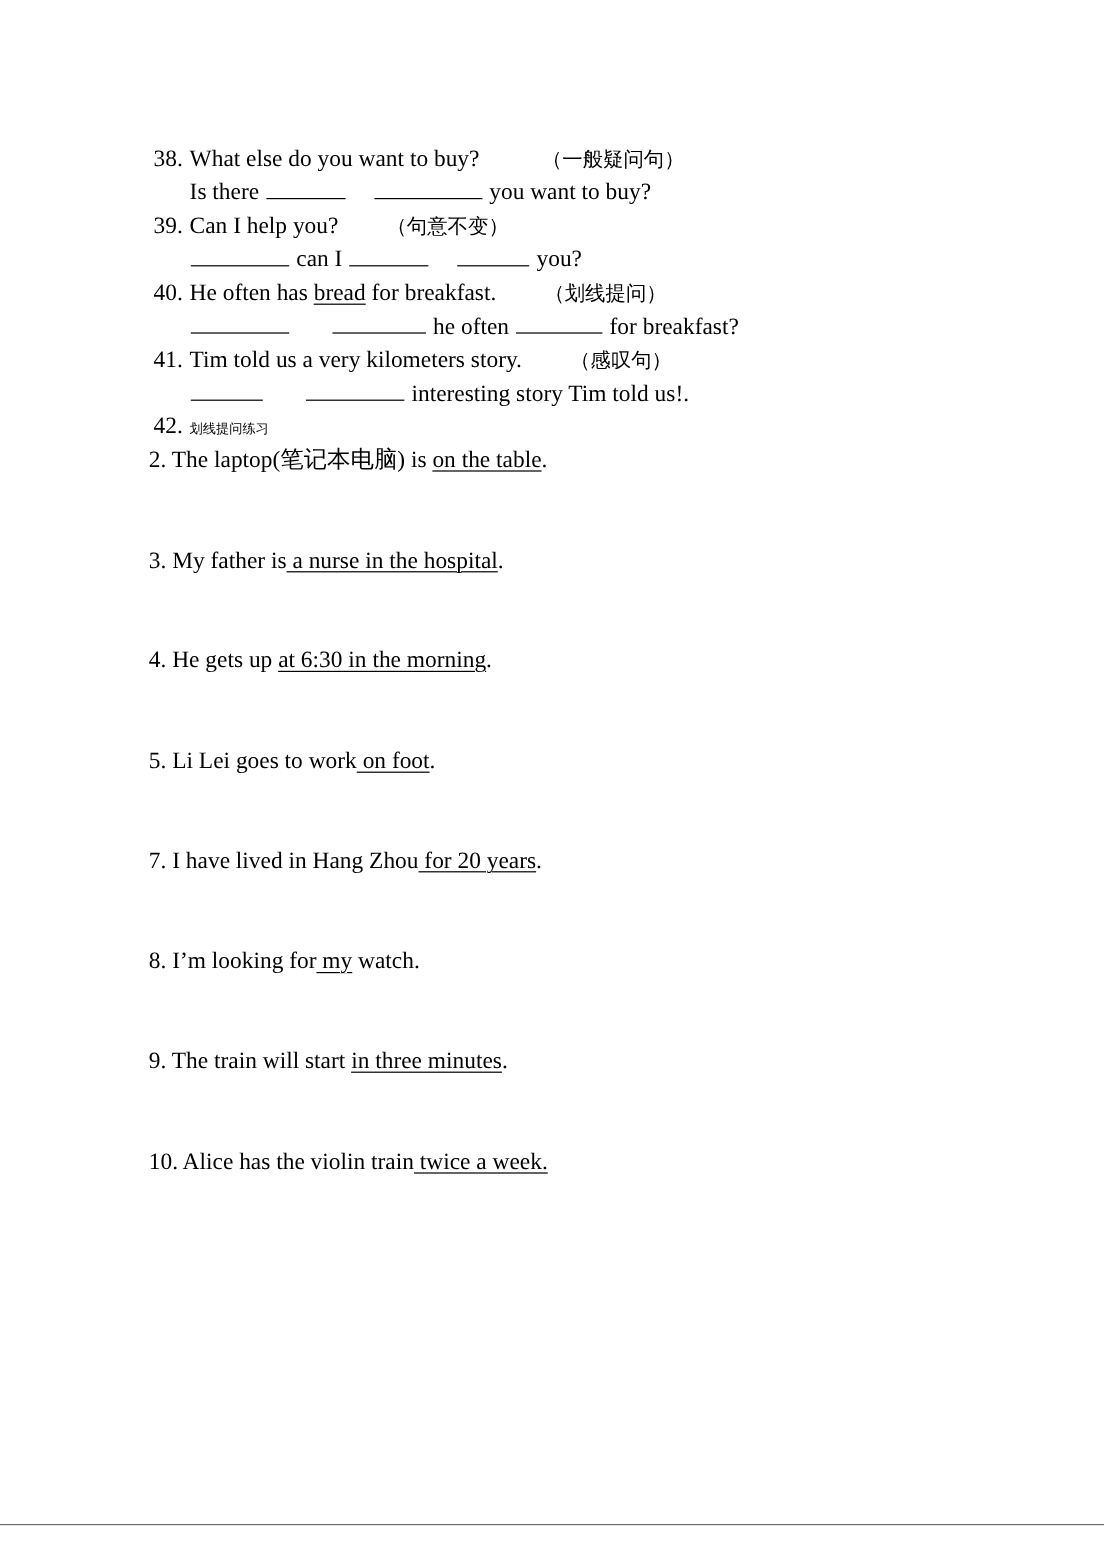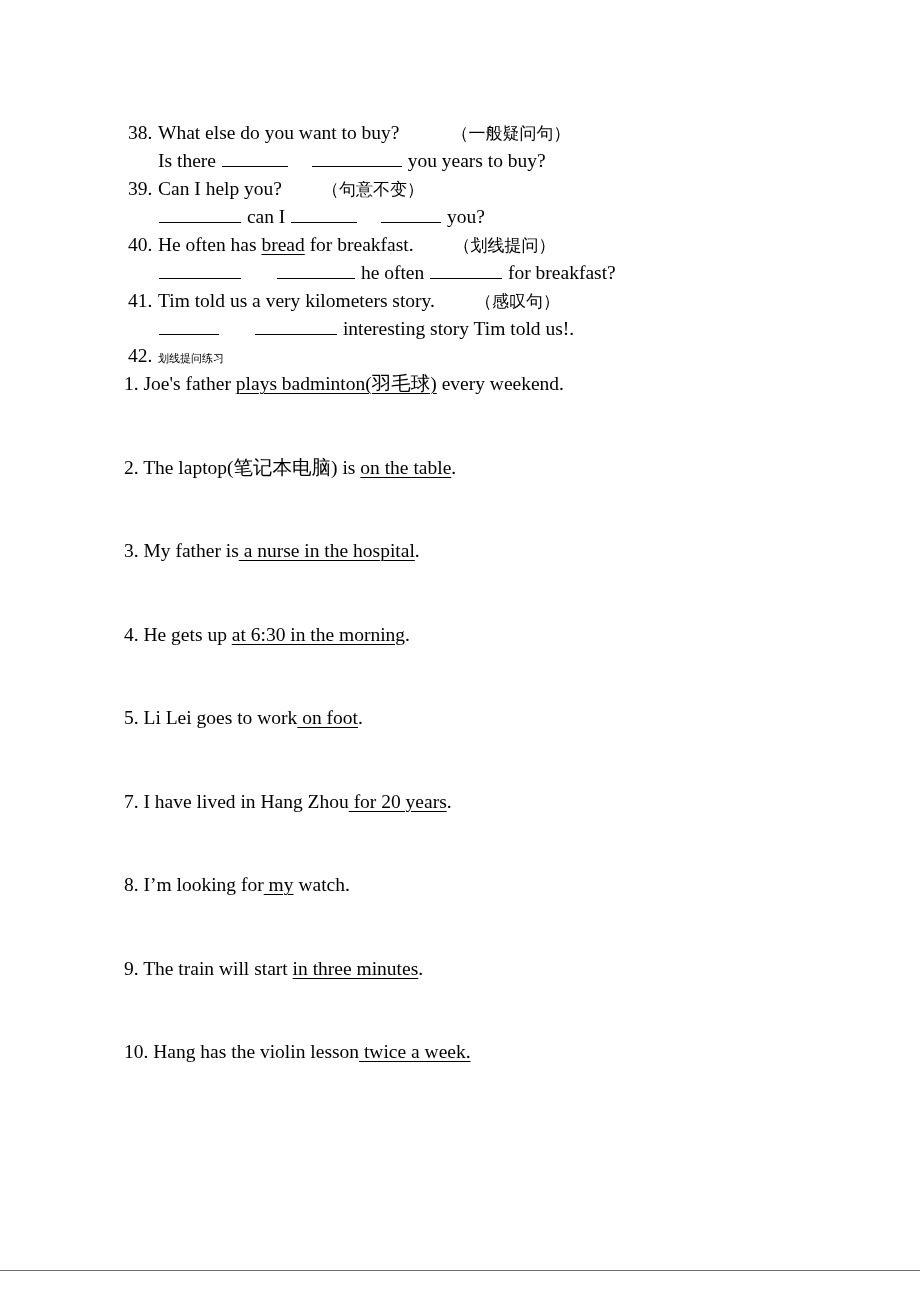--- a/index.html
+++ b/index.html
@@ -133,21 +133,21 @@
 
   <div class="xform-block">
 
     <div class="xform-item">
       <span class="q-line">
         <span class="q-num">38.</span><span class="q-text">What else do you want to buy?</span><span class="gap-lg"></span><span class="cn-note">（一般疑问句）</span>
       </span>
       <span class="a-line">
         <span>Is there</span>
         <span class="blank b-66"></span><span class="spacer-md"></span><span class="blank b-90"></span>
-        <span>you years to buy?</span>
+        <span>you want to buy?</span>
       </span>
     </div>
 
     <div class="xform-item">
       <span class="q-line">
         <span class="q-num">39.</span><span class="q-text">Can I help you?</span><span class="gap-md"></span><span class="cn-note">（句意不变）</span>
       </span>
       <span class="a-line">
         <span class="blank b-82"></span>
         <span>can I</span>
@@ -179,23 +179,20 @@
     </div>
 
   </div>
 
   <div class="section-head">
     <span class="sec-num">42.</span><span class="sec-title">划线提问练习</span>
   </div>
 
   <div class="practice">
 
-    <div class="practice-item">
-      <span class="p-num">1.</span><span> Joe's father </span><span class="ul">plays badminton(羽毛球)</span><span> every weekend.</span>
-    </div>
 
     <div class="practice-item">
       <span class="p-num">2.</span><span> The laptop(笔记本电脑) is </span><span class="ul">on the table</span><span>.</span>
     </div>
 
     <div class="practice-item">
       <span class="p-num">3.</span><span> My father is</span><span class="ul"> a nurse in the hospital</span><span>.</span>
     </div>
 
     <div class="practice-item">
@@ -213,20 +210,20 @@
 
     <div class="practice-item">
       <span class="p-num">8.</span><span> I’m looking for</span><span class="ul"> my</span><span> watch.</span>
     </div>
 
     <div class="practice-item">
       <span class="p-num">9.</span><span> The train will start </span><span class="ul">in three minutes</span><span>.</span>
     </div>
 
     <div class="practice-item">
-      <span class="p-num">10.</span><span> Hang has the violin lesson</span><span class="ul"> twice a week.</span><span></span>
+      <span class="p-num">10.</span><span> Alice has the violin train</span><span class="ul"> twice a week.</span><span></span>
     </div>
 
   </div>
 
   <div class="footer-rule"></div>
 
 </div>
 
 </body></html>

